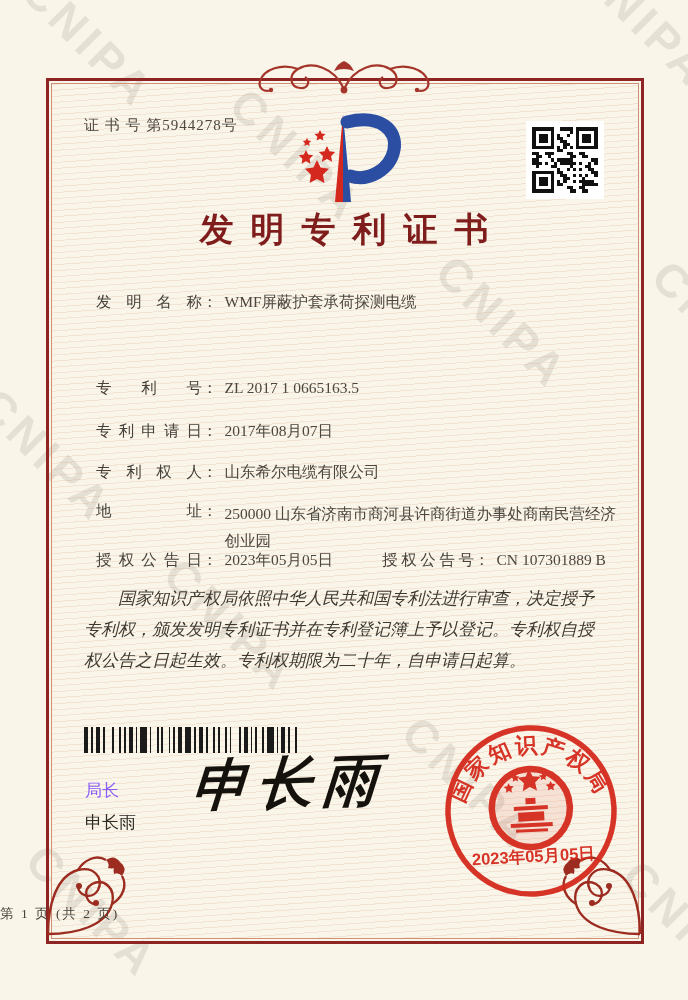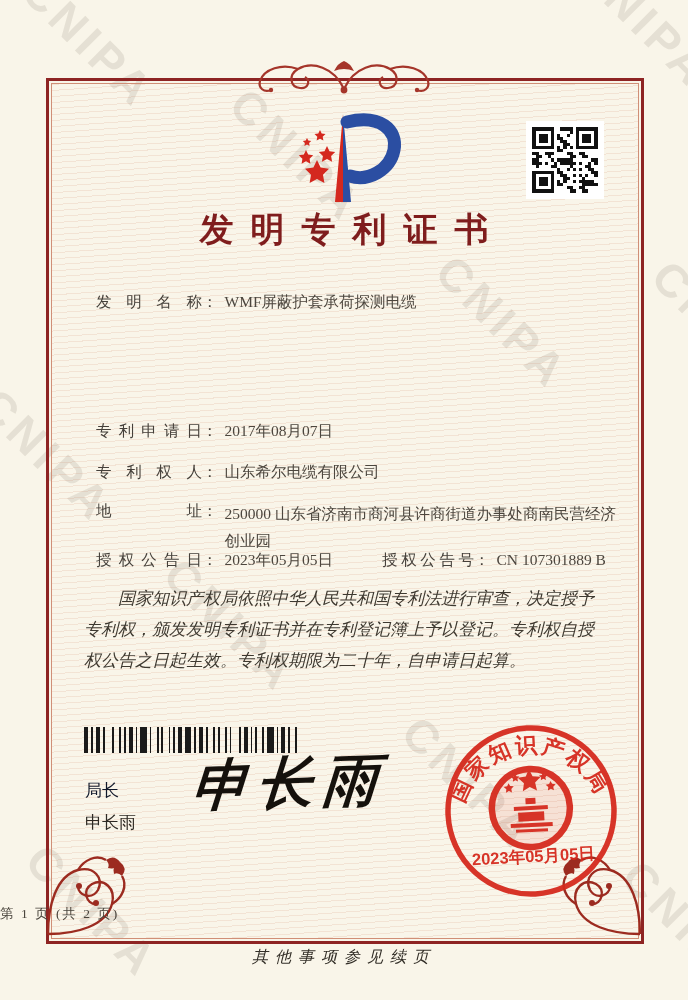--- a/index.html
+++ b/index.html
@@ -36,21 +36,21 @@
   .flabel { display:inline-block; width:106px; text-align:justify; text-align-last:justify; vertical-align:top; }
   .fcolon { vertical-align:top; }
   .fvalue { display:inline-block; margin-left:7px; vertical-align:top; color:#4c463e; }
   .fvalue.wrap { width:396px; line-height:27px; }
   .fgroup2 { position:absolute; left:286px; top:0; }
   .fgroup2 .flabel { width:92px;font-family:Liberation Serif, serif; }
   
   .paras { position:absolute; left:84px; top:584px; width:524px; font-size:17px; line-height:1.82; font-style:italic; color:#3e3930; }
   .paras p { margin:0 0 9px 0; text-indent:2em; }
   .barcode { position:absolute; left:84px; top:727px; width:216px; height:26px; }
-  .officer-title { position:absolute; left:85px; top:779px; font-size:17px; font-family:"Liberation Sans", sans-serif; color:#0f172a; }
+  .officer-title { position:absolute; left:85px; top:779px; font-size:17px; font-family:"Liberation Sans", sans-serif; color:#8b5cf6; }
   .officer-name  { position:absolute; left:85px; top:811px; font-size:17px; font-family:"Liberation Sans", sans-serif; color:#2e2a24; }
   .signature {
     position:absolute; left:192px; top:746px; font-size:56px; font-weight:bold; font-style:italic;
     letter-spacing:9px; color:#15110c; transform:rotate(-2deg) skewX(-6deg); white-space:nowrap;
   }
   .seal { position:absolute; left:442px; top:722px; width:178px; height:178px; opacity:0.94; }
   .page-num { position:absolute; left:0; right:0; top:905px; text-align:left; font-size:13.5px; color:#4a453d; letter-spacing:2px; }
   .note { position:absolute; left:0; right:0; top:947px; text-align:center; font-size:16px; font-style:italic; letter-spacing:7px; color:#322e27; }
   .orn-top { position:absolute; left:238px; top:57px; width:212px; height:42px; }
   .corner { position:absolute; width:92px; height:92px; }
@@ -114,20 +114,21 @@
       <path d="M58,24 C52,14 40,8 30,14"></path>
     </g>
     <g fill="#9c2b20">
       <circle cx="40" cy="57" r="3"></circle>
         <circle cx="57" cy="40" r="3"></circle>
       <path d="M14,30 q-6,-8 2,-14 q8,2 6,12 q-4,-2 -8,2z"></path>
       <path d="M30,14 q-8,-6 -14,2 q2,8 12,6 q-2,-4 2,-8z"></path>
     </g>
   </svg>
 
+  <div class="cert-no">证 书 号 第5944278号</div>
 
   <svg class="logo" viewBox="0 0 122 102">
     <polygon points="59,6 51,94 59,94" fill="#d4281e"></polygon>
     <polygon points="59,6 59,94 67,94" fill="#2b4ea2"></polygon>
     <path d="M63,14 C96,6 114,22 110,42 C106,62 84,74 66,68" fill="none" stroke="#2b4ea2" stroke-width="13" stroke-linecap="round"></path>
     <g fill="#d4281e">
       <polygon points="33,68 36.6,75.6 45,76.8 39,82.7 40.4,91 33,87 25.6,91 27,82.7 21,76.8 29.4,75.6" transform="translate(0,-16)"></polygon>
       <polygon points="44,46 46.5,51.2 52.2,52 48.1,56 49.1,61.7 44,59 38.9,61.7 39.9,56 35.8,52 41.5,51.2" transform="translate(-1,-8)"></polygon>
       <polygon points="20,52 22.2,56.5 27.2,57.2 23.6,60.7 24.4,65.7 20,63.3 15.6,65.7 16.4,60.7 12.8,57.2 17.8,56.5" transform="translate(2,-10)"></polygon>
       <polygon points="34,24 35.7,27.5 39.5,28 36.7,30.7 37.4,34.5 34,32.7 30.6,34.5 31.3,30.7 28.5,28 32.3,27.5" transform="translate(2,-2)"></polygon>
@@ -258,20 +259,23 @@
         <rect x="56" y="68.4" width="3.1" height="3.1" fill="#111"></rect>
         <rect x="59.1" y="68.4" width="3.1" height="3.1" fill="#111"></rect>
       </svg>
     </div>
 
   <div class="title">发明专利证书</div>
 
   <div class="frow r1">
     <span class="flabel">发明名称</span><span class="fcolon">：</span><span class="fvalue">WMF屏蔽护套承荷探测电缆</span>
   </div>
+  <div class="frow r3">
+    <span class="flabel">专利号</span><span class="fcolon">：</span><span class="fvalue">ZL 2017 1 0665163.5</span>
+  </div>
   <div class="frow r4">
     <span class="flabel">专利申请日</span><span class="fcolon">：</span><span class="fvalue">2017年08月07日</span>
   </div>
   <div class="frow r5">
     <span class="flabel">专利权人</span><span class="fcolon">：</span><span class="fvalue">山东希尔电缆有限公司</span>
   </div>
   <div class="frow r6">
     <span class="flabel">地址</span><span class="fcolon">：</span><span class="fvalue wrap">250000 山东省济南市商河县许商街道办事处商南民营经济创业园</span>
   </div>
   <div class="frow r7">
@@ -348,15 +352,14 @@
           <rect x="76" y="90" width="26" height="9"></rect>
           <rect x="68" y="101" width="42" height="4"></rect>
           <rect x="73" y="107" width="32" height="3"></rect>
         </g>
       </g>
       <text x="89" y="140" text-anchor="middle" font-size="16.5" font-weight="bold" fill="#d5291c" font-family="'Liberation Sans', sans-serif">2023年05月05日</text>
     </g>
   </svg>
 
   <div class="page-num">第 1 页 (共 2 页)</div>
-  <div class="note">其他事项参见续页</div>
 
 </div>
 
 </body></html>

